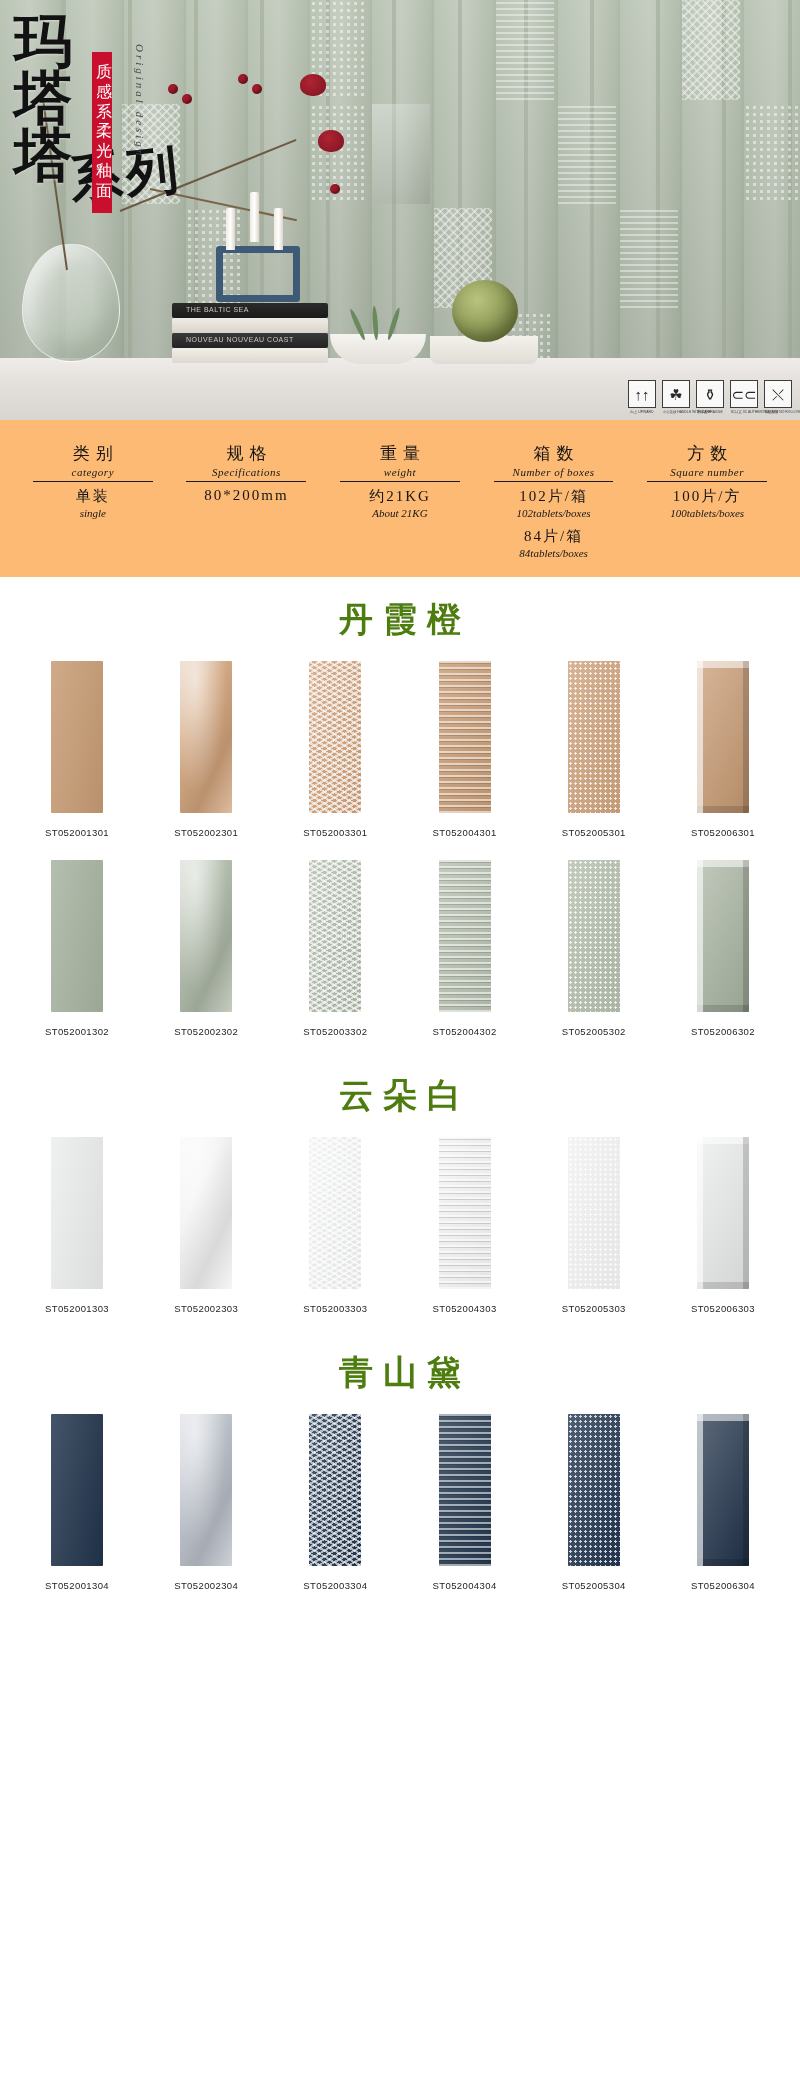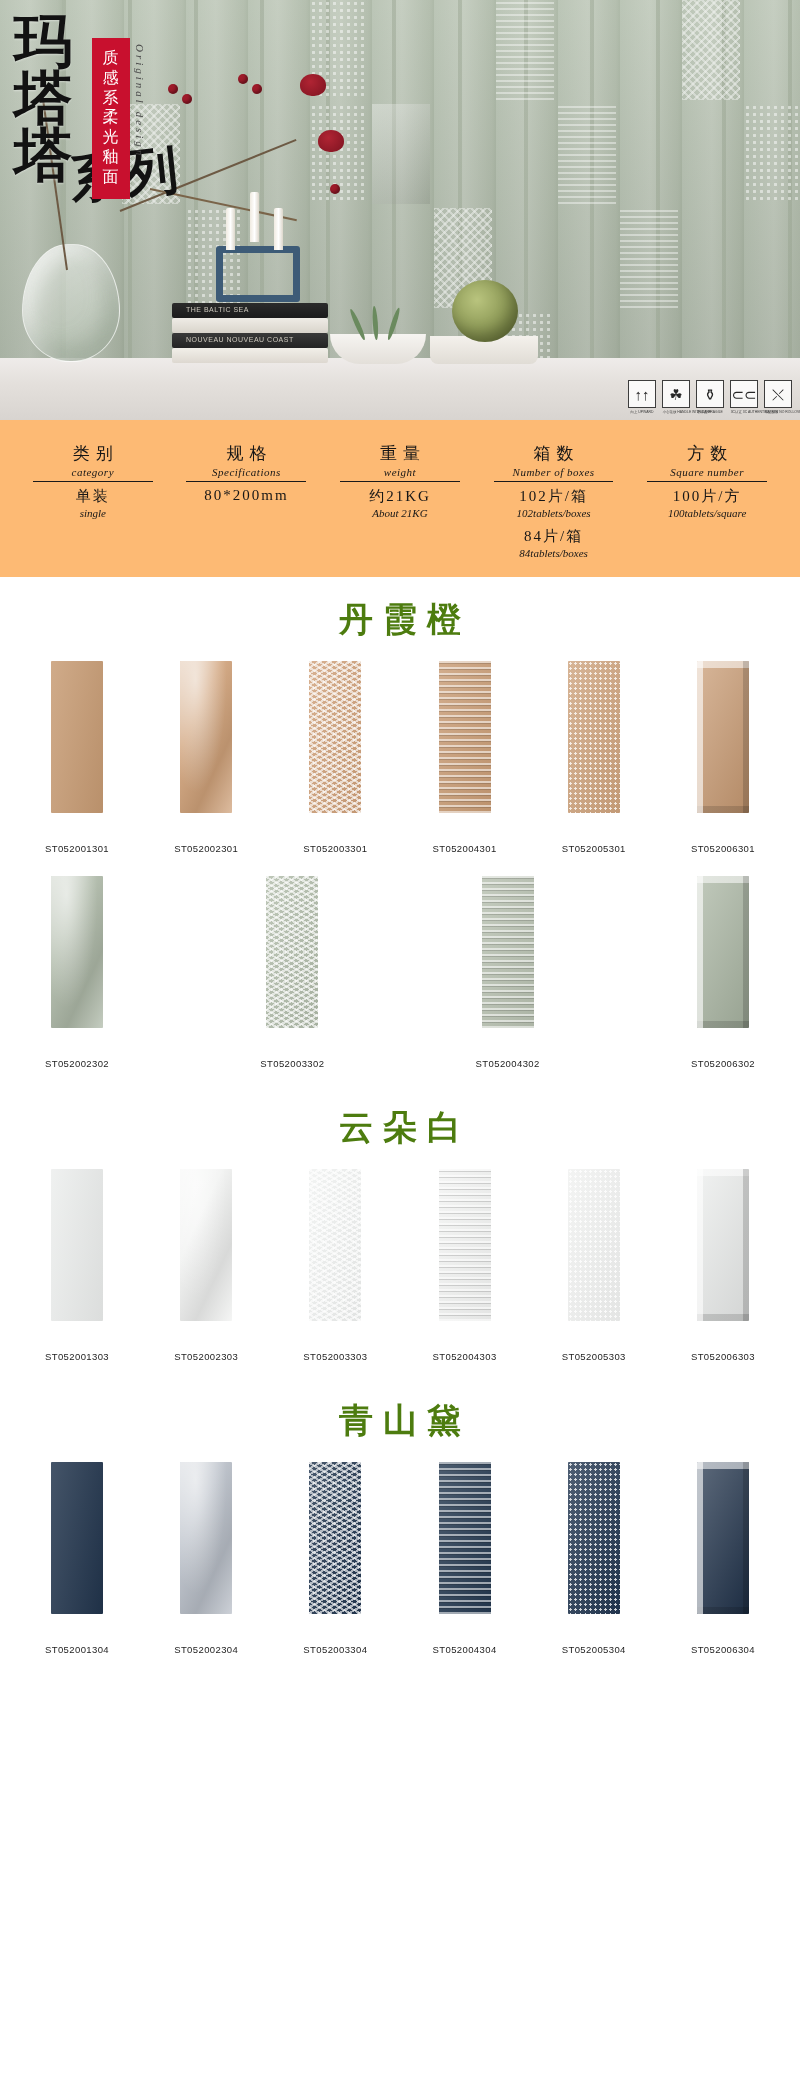--- a/index.html
+++ b/index.html
@@ -142,22 +142,22 @@
     left: 70px; top: 140px;
     font-family: "Liberation Serif", serif;
     font-weight: 700;
     font-size: 52px;
     color: #121212;
     transform: rotate(-6deg);
     letter-spacing: 4px;
   }
   .red-band {
     position: absolute;
-    left: 92px; top: 38px;
-    width: 38px;
+    left: 92px; top: 52px;
+    width: 20px;
     background: #c8102e;
     color: #fff;
     padding: 10px 4px 12px;
     font-family: "Liberation Serif", serif;
     font-size: 16px;
     line-height: 1.24;
     text-align: center;
     letter-spacing: 1px;
   }
   .orig-design {
@@ -232,21 +232,21 @@
   .tile-cell { width: 106px; text-align: center; }
   .tile {
     width: 52px;
     height: 152px;
     margin: 0 auto;
     position: relative;
     overflow: hidden;
     border-radius: 1px;
   }
   .tile-code {
-    margin-top: 30px;
+    margin-top: 14px;
     font-family: "Liberation Sans", sans-serif;
     font-size: 9.5px;
     letter-spacing: .4px;
     color: #1d1d1d;
   }
 
   
   .fin-flat:after, .fin-gloss:after, .fin-chev:after, .fin-rib:after,
   .fin-grid:after, .fin-bevel:after { content:""; position:absolute; inset:0; }
 
@@ -424,21 +424,21 @@
           <div class="spec-val-cn">84片/箱</div>
           <div class="spec-val-en">84tablets/boxes</div>
         </div>
       </div>
       <div class="spec-col">
         <div class="spec-cn">方数</div>
         <div class="spec-en">Square number</div>
         <div class="spec-rule"></div>
         <div class="spec-val-block">
           <div class="spec-val-cn">100片/方</div>
-          <div class="spec-val-en">100tablets/square</div>
+          <div class="spec-val-en">100tablets/boxes</div>
         </div>
       </div>
     </div>
 
   <div id="sections-host">
       <div class="section">
         <div class="section-title">丹霞橙</div>
         <div class="tile-row">
           <div class="tile-cell">
             <div class="tile fin-flat" style="background: rgb(199, 155, 115);"></div>
@@ -462,30 +462,38 @@
           </div>
           <div class="tile-cell">
             <div class="tile fin-bevel" style="background: rgb(200, 154, 114);"></div>
             <div class="tile-code">ST052006301</div>
           </div>
         </div>
       </div>
       <div class="section">
         <div class="tile-row">
           <div class="tile-cell">
+            <div class="tile fin-flat" style="background: rgb(167, 179, 160);"></div>
+            <div class="tile-code">ST052001302</div>
+          </div>
+          <div class="tile-cell">
             <div class="tile fin-gloss" style="background: rgb(174, 185, 168);"></div>
             <div class="tile-code">ST052002302</div>
           </div>
           <div class="tile-cell">
             <div class="tile fin-chev" style="background: rgb(176, 187, 169);"></div>
             <div class="tile-code">ST052003302</div>
           </div>
           <div class="tile-cell">
             <div class="tile fin-rib" style="background: rgb(183, 192, 176);"></div>
             <div class="tile-code">ST052004302</div>
+          </div>
+          <div class="tile-cell">
+            <div class="tile fin-grid" style="background: rgb(180, 190, 172);"></div>
+            <div class="tile-code">ST052005302</div>
           </div>
           <div class="tile-cell">
             <div class="tile fin-bevel" style="background: rgb(169, 181, 162);"></div>
             <div class="tile-code">ST052006302</div>
           </div>
         </div>
       </div>
       <div class="section">
         <div class="section-title">云朵白</div>
         <div class="tile-row">

